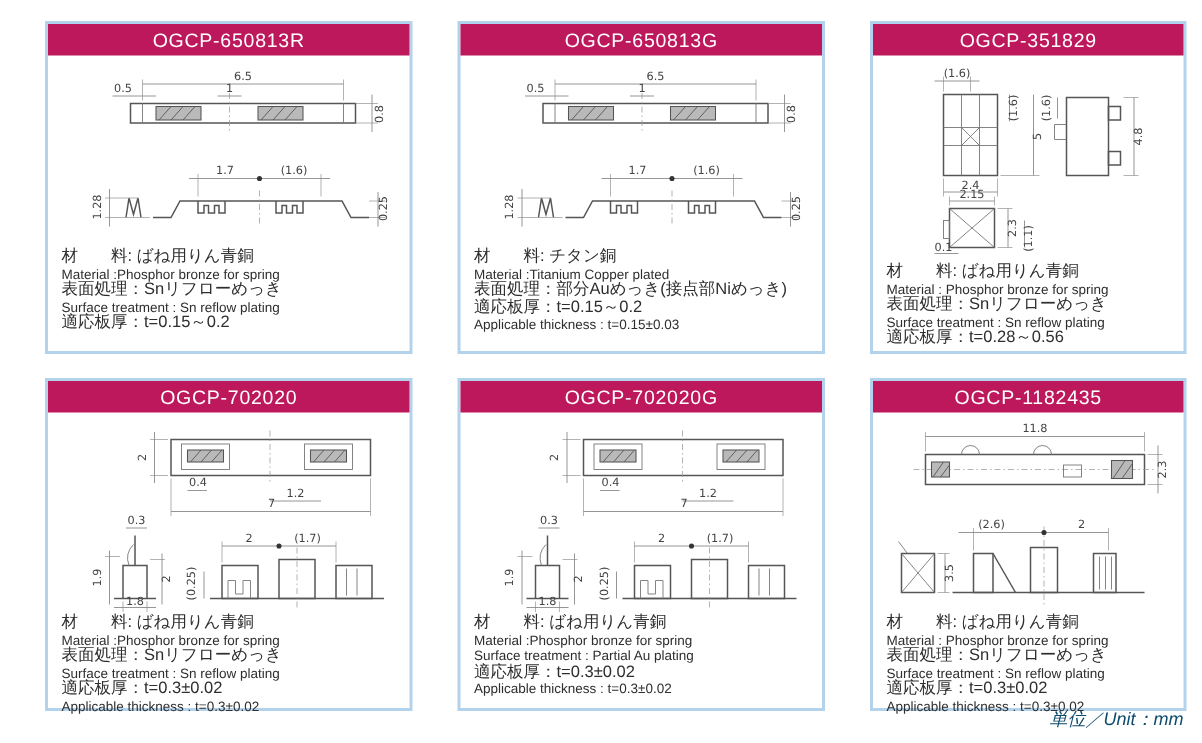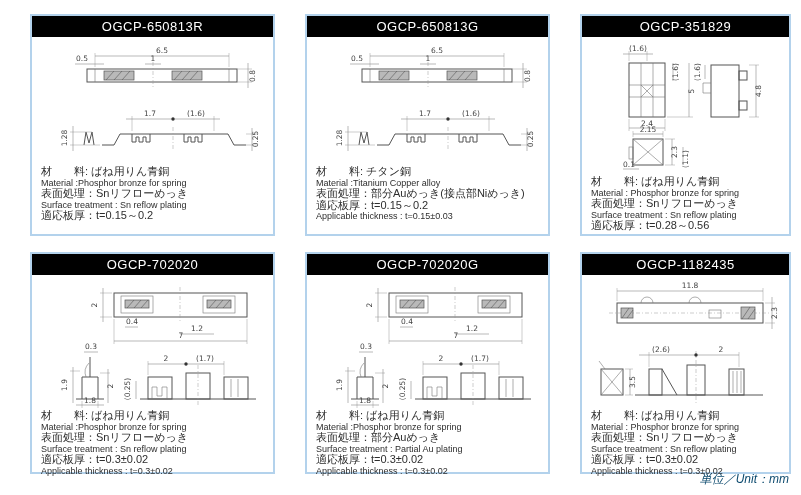--- a/index.html
+++ b/index.html
@@ -3,21 +3,21 @@
 <meta charset="utf-8">
 <style>
   html,body{margin:0;padding:0;background:#fff;}
   .sheet{position:relative;width:801px;height:495px;background:#ffffff;overflow:hidden;
          font-family:"Liberation Sans","DejaVu Sans",sans-serif;}
   .grid{position:absolute;left:30px;top:14px;display:grid;
         grid-template-columns:245px 245px 211px;grid-template-rows:222px 222px;
         column-gap:30px;row-gap:16px;}
   .panel{border:2px solid #b3d2ec;box-sizing:border-box;background:#fff;}
   .panel-header{height:21px;line-height:21px;text-align:center;color:#fff;
-        background:#000000;font-size:13px;letter-spacing:.5px;}
+        background:#be185d;font-size:13px;letter-spacing:.5px;}
   .panel-body{position:relative;height:calc(100% - 21px);}
   .drawing{display:block;margin:2px auto 0 auto;}
   .specs{padding:0 9px;margin-top:1px;}
   .specs p{margin:0;padding:0;color:#2e2e2e;}
   .specs .jp{font-size:11px;line-height:11.5px;}
   .specs .en{font-size:9px;line-height:10.5px;}
   .unit{position:absolute;right:12px;top:471px;font-size:12px;color:#0c4a6e;font-style:italic;}
   
   svg .part{fill:none;stroke:#555;stroke-width:1;}
   svg .thin{fill:none;stroke:#777;stroke-width:.6;}
@@ -143,21 +143,21 @@
             <line class="dim" x1="31" y1="87" x2="31" y2="112"></line>
             <text transform="rotate(-90 25 99)" x="25" y="99" text-anchor="middle">1.28</text>
             <line class="ext" x1="204" y1="95" x2="215" y2="95"></line>
             <line class="ext" x1="204" y1="106" x2="215" y2="106"></line>
             <line class="dim" x1="210" y1="89" x2="210" y2="112"></line>
             <text transform="rotate(-90 216 100)" x="216" y="100" text-anchor="middle">0.25</text>
           </g>
         </svg>
         <div class="specs">
           <p class="jp">材　　料: チタン銅</p>
-          <p class="en">Material :Titanium Copper alloy</p>
+          <p class="en">Material :Titanium Copper plated</p>
           <p class="jp">表面処理：部分Auめっき(接点部Niめっき)</p>
           <p class="jp">適応板厚：t=0.15～0.2</p>
           <p class="en">Applicable thickness : t=0.15±0.03</p>
         </div>
       </div>
     </div>
 
     <div class="panel">
       <div class="panel-header">OGCP-351829</div>
       <div class="panel-body">
@@ -368,21 +368,20 @@
             <circle cx="144" cy="87" r="1.7" fill="#333"></circle>
             <text x="124" y="84" text-anchor="middle">2</text>
             <text x="163" y="84" text-anchor="middle">(1.7)</text>
             <line class="dim" x1="94" y1="104" x2="94" y2="122"></line>
             <text transform="rotate(-90 88 112)" x="88" y="112" text-anchor="middle">(0.25)</text>
           </g>
         </svg>
         <div class="specs">
           <p class="jp">材　　料: ばね用りん青銅</p>
           <p class="en">Material :Phosphor bronze for spring</p>
-          <p class="jp">表面処理：部分Auめっき</p>
           <p class="en">Surface treatment : Partial Au plating</p>
           <p class="jp">適応板厚：t=0.3±0.02</p>
           <p class="en">Applicable thickness : t=0.3±0.02</p>
         </div>
       </div>
     </div>
 
     <div class="panel">
       <div class="panel-header">OGCP-1182435</div>
       <div class="panel-body">

